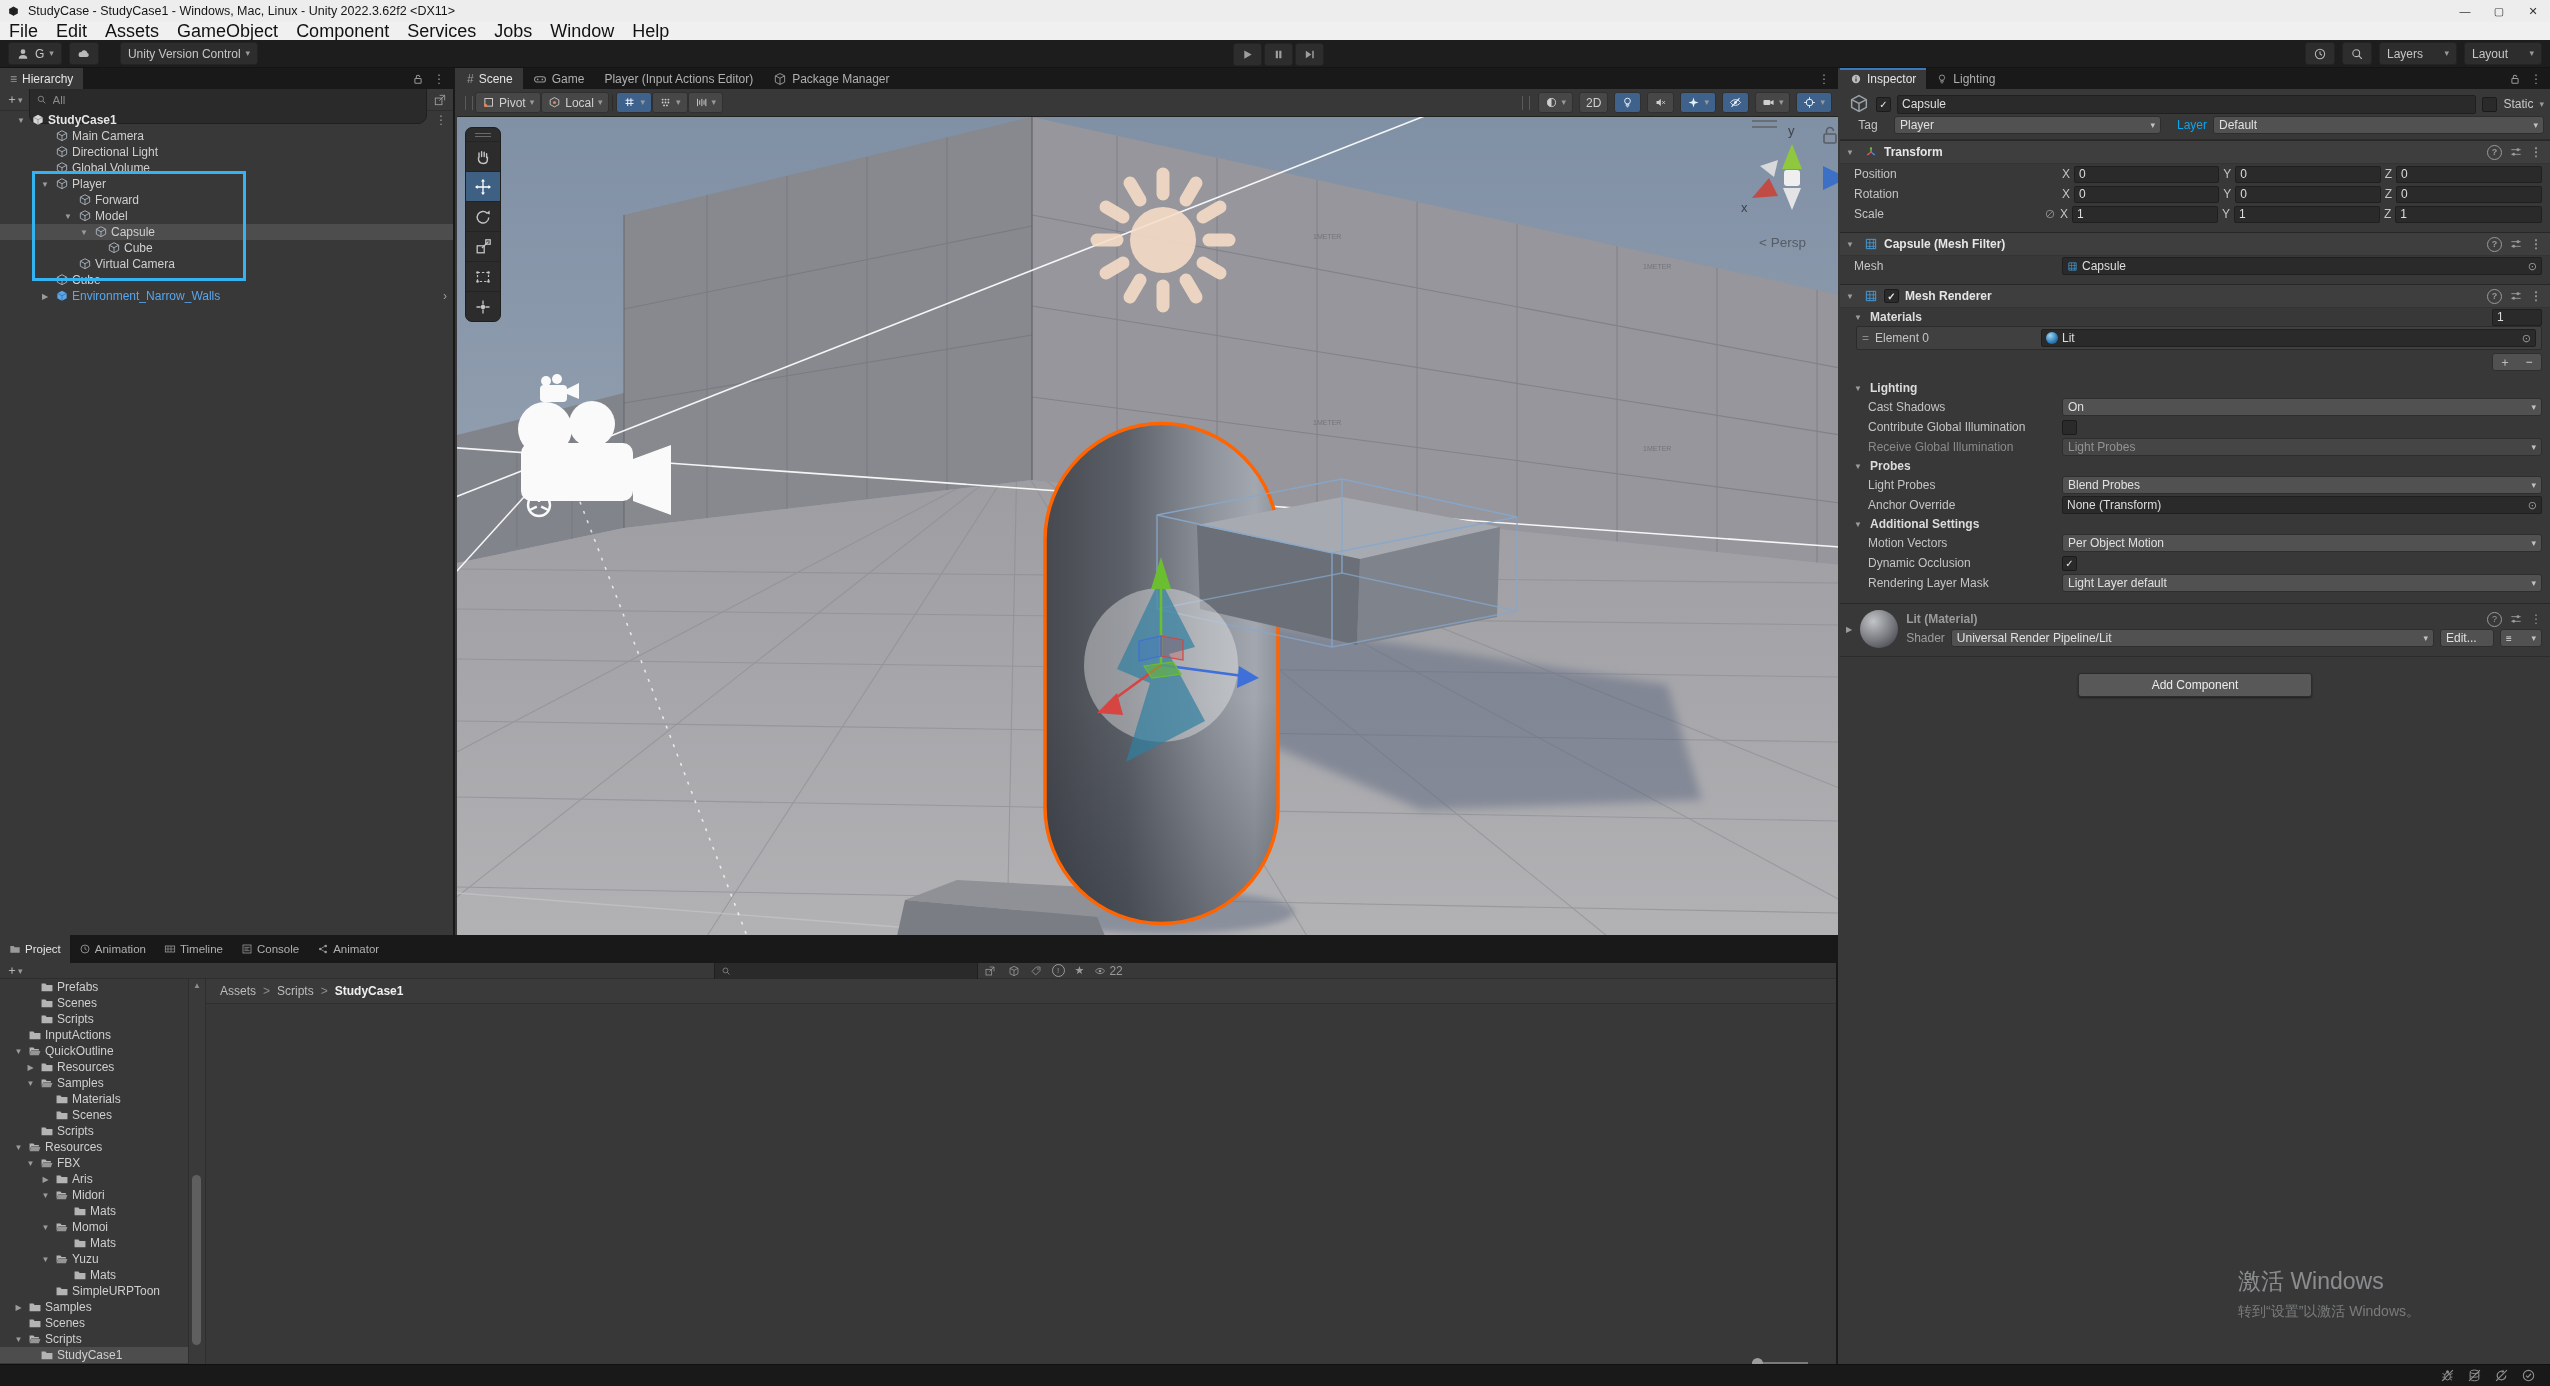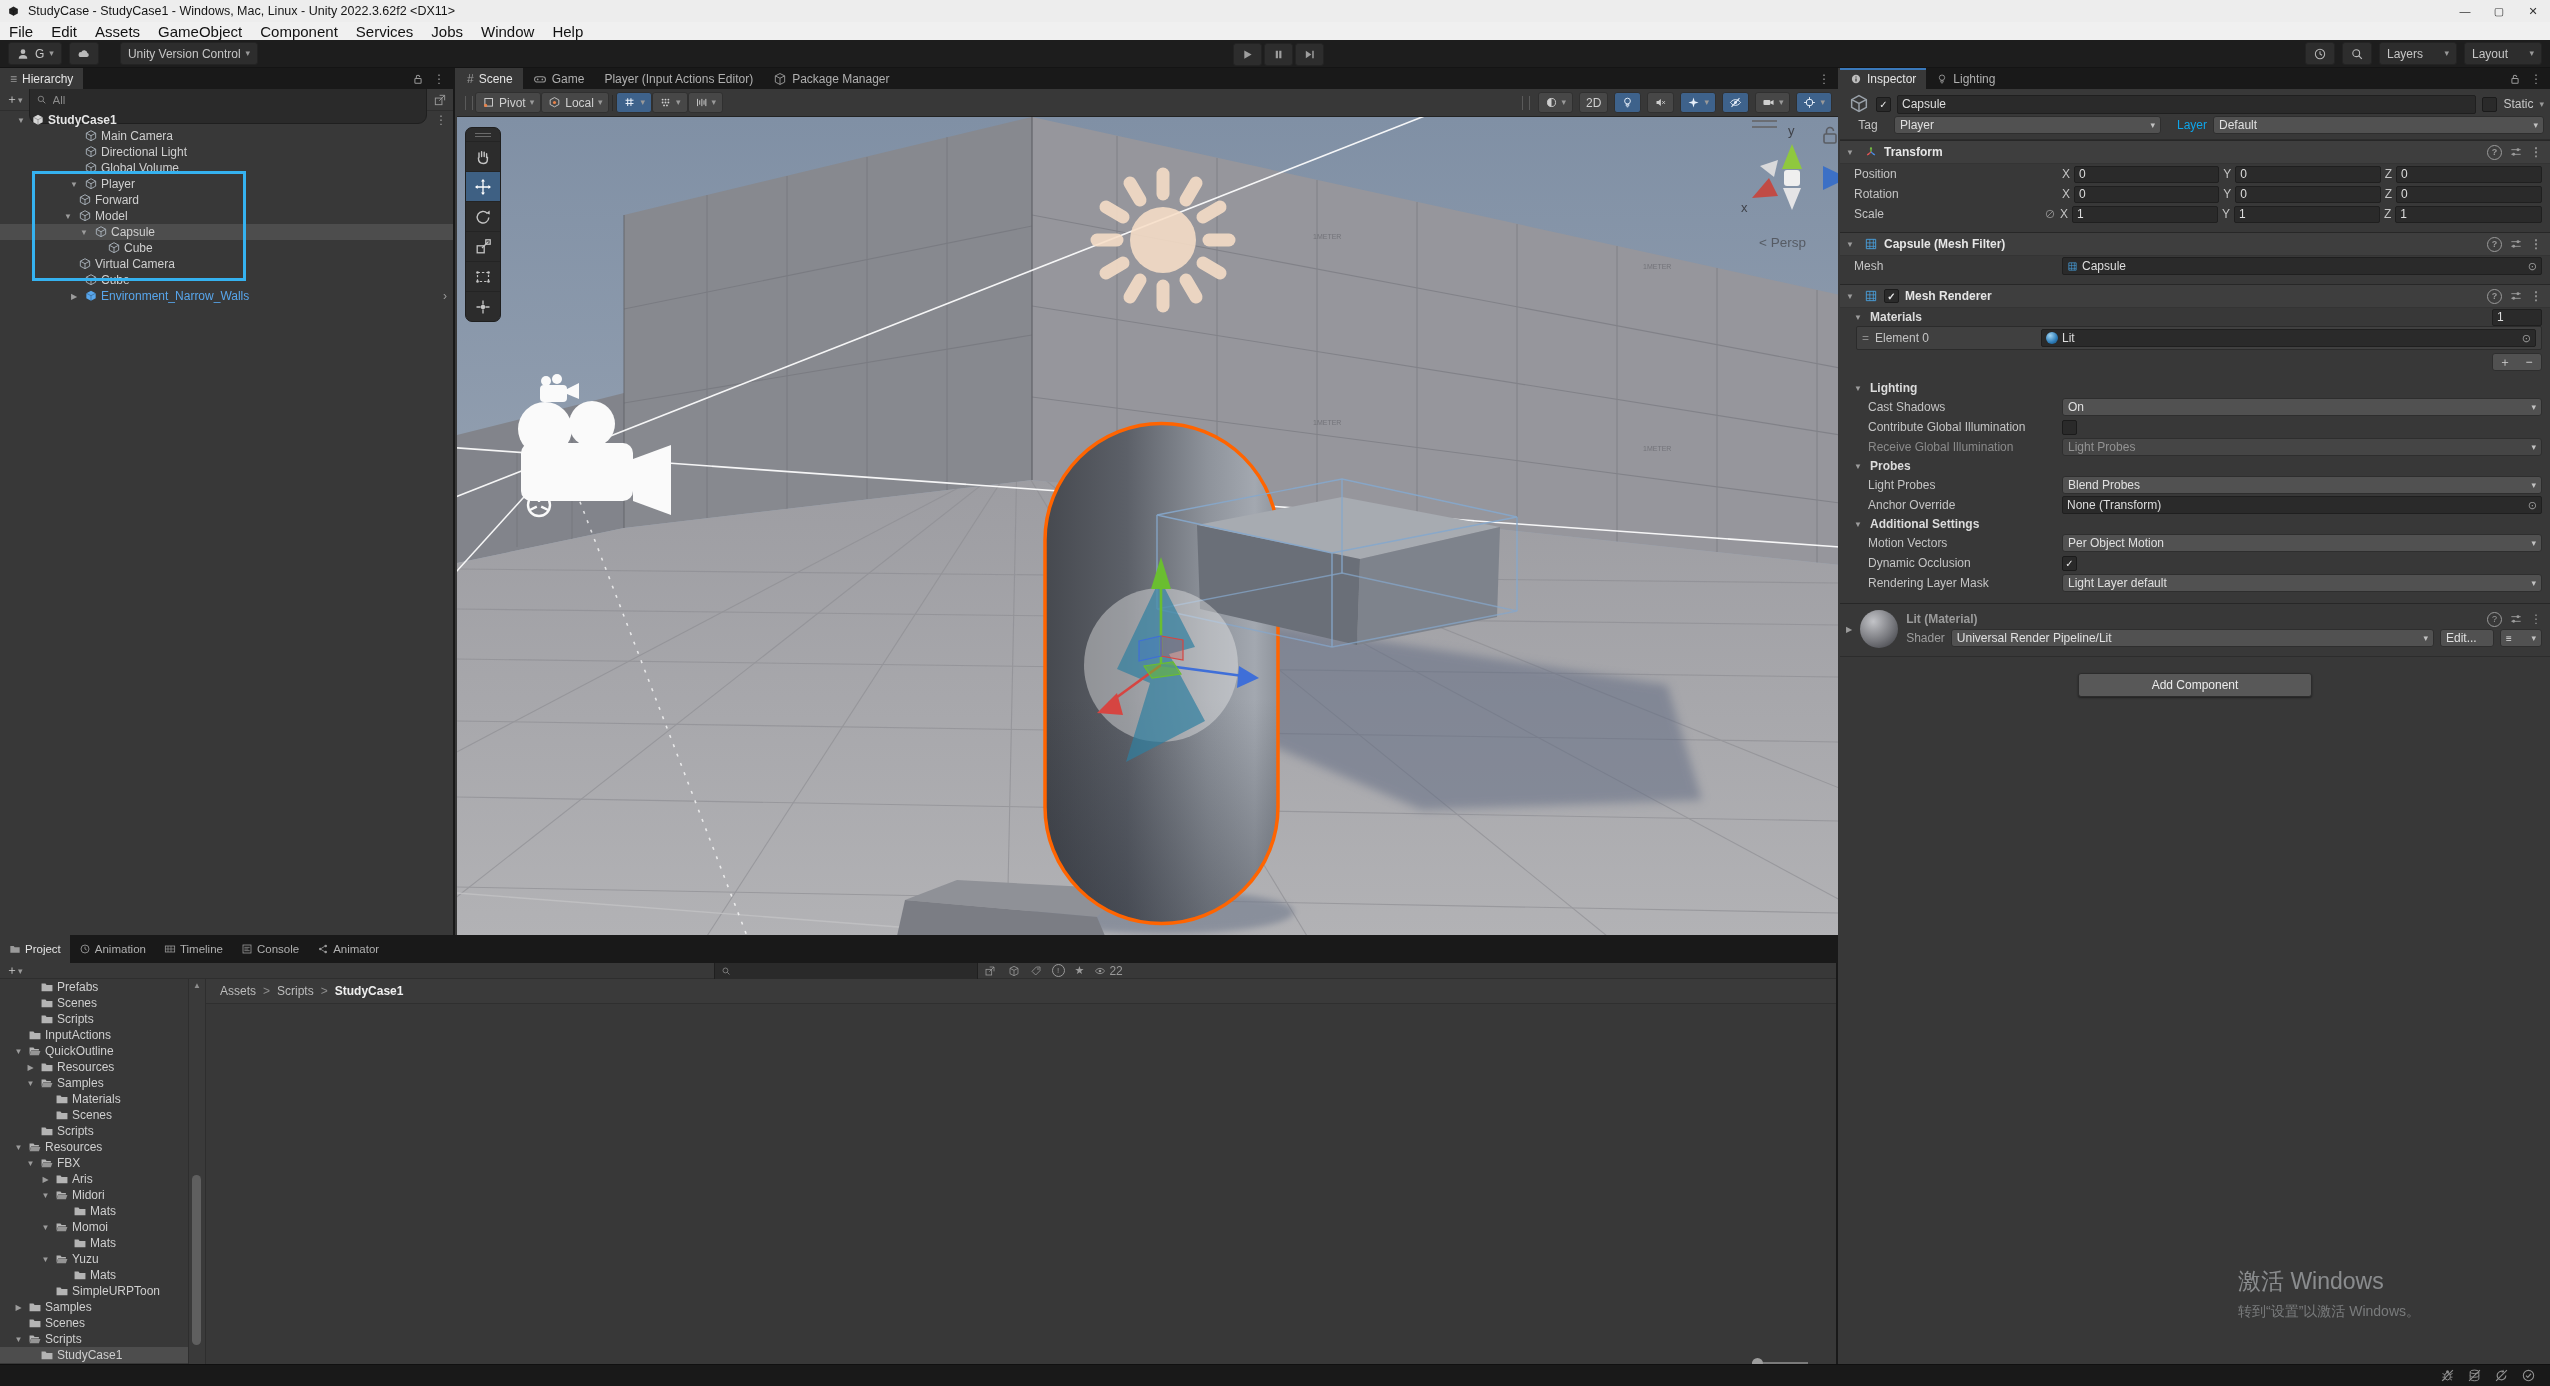--- a/index.html
+++ b/index.html
@@ -9,21 +9,21 @@
   .ic{width:14px;height:14px;flex:0 0 auto}
   .ic use{pointer-events:none}
 
   
   .titlebar{position:absolute;left:0;top:0;width:2550px;height:22px;background:#ededed;color:#151515;
             display:flex;align-items:center;font-size:12.5px}
   .titlebar .appicon{width:13px;height:13px;margin:0 8px 0 7px;color:#222}
   .winbtns{margin-left:auto;display:flex}
   .winbtn{width:34px;height:22px;display:flex;align-items:center;justify-content:center;color:#333;font-size:11px}
   .menubar{position:absolute;left:0;top:22px;width:2550px;height:18px;background:#f0f0f0;color:#111;
-           display:flex;align-items:center;font-size:15px}
+           display:flex;align-items:center;font-size:18px}
   .menuitem{padding:0 9px;height:18px;display:flex;align-items:center}
 
   
   .toolbar{position:absolute;left:0;top:40px;width:2550px;height:28px;background:#1d1d1d;
            display:flex;align-items:center;padding:0 8px;box-sizing:border-box;border-bottom:1px solid #141414}
   .tbtn{background:#2d2d2d;border:1px solid #232323;border-radius:3px;color:#c6c6c6;height:21px;
         display:flex;align-items:center;gap:5px;padding:0 7px;margin-right:7px}
   .tbtn .ic{color:#b9b9b9}
   .playgrp{position:absolute;left:1233px;top:3px;display:flex;gap:2px}
   .pbtn{width:27px;height:21px;background:#2d2d2d;border:1px solid #232323;border-radius:3px;
@@ -48,21 +48,21 @@
   .srch input{flex:1;background:transparent;border:none;outline:none;color:#cfcfcf;font-size:11.5px;
               font-family:"Liberation Sans",sans-serif;min-width:0}
   .srch input::placeholder{color:#8b8b8b}
   .tree{position:relative}
   .hrow{height:16px;display:flex;align-items:center;gap:3px;padding-right:6px;color:#cfcfcf;white-space:nowrap}
   .hrow .arr{width:14px;text-align:center;font-size:8px;color:#9c9c9c;flex:0 0 14px}
   .hrow .ic{color:#a9b2ba}
   .hrow.sel{background:#4d4d4d}
   .hrow.prefab .lbl{color:#58a6ec}
   .hrow.prefab .ic{color:#58a6ec}
-  .d0{padding-left:14px}.d1{padding-left:67px}.d2{padding-left:61px}.d3{padding-left:77px}.d4{padding-left:90px}
+  .d0{padding-left:14px}.d1{padding-left:38px}.d2{padding-left:61px}.d3{padding-left:77px}.d4{padding-left:90px}
 
   
   .scenepnl{left:457px;top:68px;width:1381px;height:867px}
   .stoolbar{height:27px;background:#383838;border-bottom:1px solid #232323;display:flex;align-items:center;
             padding:0 6px;}
   .sbtn{background:#474747;border:1px solid #303030;border-radius:3px;height:19px;display:flex;align-items:center;
         gap:4px;padding:0 6px;color:#cfcfcf}
   .sbtn.blue{background:#3e628b;color:#e8f0fa}
   .sbtn .ic{width:13px;height:13px}
   .sep{width:1px;height:16px;background:#2a2a2a;margin:0 3px}

